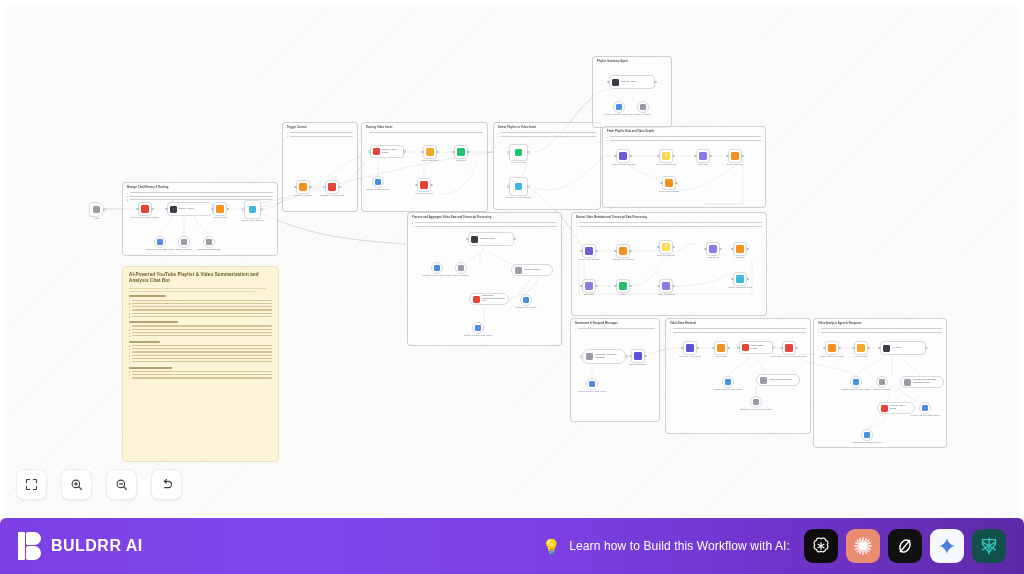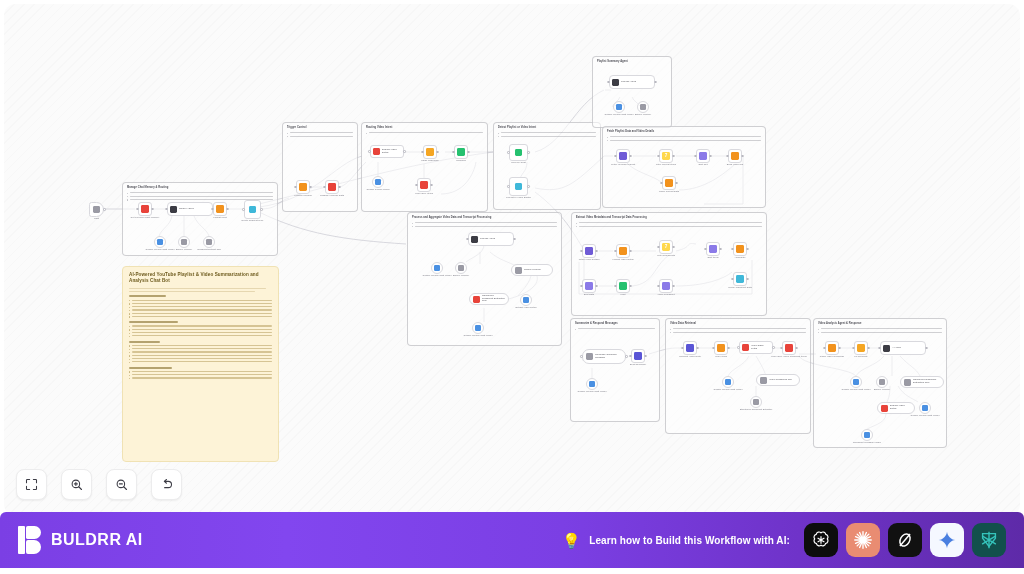--- a/index.html
+++ b/index.html
@@ -110,36 +110,36 @@
   .tbtn {
     width:31px;height:31px;border-radius:8px;background:#fff;
     border:1px solid #ececed; box-shadow:0 1px 2px rgba(0,0,0,0.06);
     display:flex;align-items:center;justify-content:center;cursor:pointer;
   }
   .tbtn svg { width:15px;height:15px; stroke:#3d3d46; fill:none;
               stroke-width:1.7; stroke-linecap:round; stroke-linejoin:round; }
 
   
   .bottombar {
-    position:absolute; left:0; bottom:6px; width:1024px; height:56px;
+    position:absolute; left:0; bottom:0; width:1024px; height:56px;
     background:linear-gradient(90deg,#7b3fe4 0%,#8246ef 28%,#7b3fe4 55%,#6f33c9 78%,#5e2aa8 100%);
     display:flex; align-items:center; border-radius:6px 6px 0 0;
   }
   .brand { display:flex; align-items:center; gap:9px; margin-left:18px; }
   .blogo { width:24px; height:28px; position:relative; }
   .blogo .bar { position:absolute; left:0; top:0; width:7px; height:28px; background:#fff; border-radius:1px; }
   .blogo .b1 { position:absolute; left:8px; top:0; width:15px; height:13px;
                background:#fff; border-radius:2px 7px 7px 2px; }
   .blogo .b2 { position:absolute; left:8px; top:14px; width:15px; height:14px;
                background:#fff; border-radius:2px 7px 7px 2px; }
   .bname { color:#fff; font-size:16px; font-weight:700; letter-spacing:.03em; }
 
   .cta { display:flex; align-items:center; gap:8px; margin-left:auto; margin-right:18px; }
   .bulb { font-size:15px; line-height:1; }
-  .ctatext { color:#fff; font-size:10px; font-weight:700; letter-spacing:.01em; }
+  .ctatext { color:#fff; font-size:12px; font-weight:400; letter-spacing:.01em; }
   .ailist { display:flex; gap:8px; margin-left:6px; }
   .aibox {
     width:34px;height:34px;border-radius:9px;
     display:flex;align-items:center;justify-content:center;
   }
   .aibox svg { width:22px;height:22px; }
 </style>
 </head>
 <body>
 

